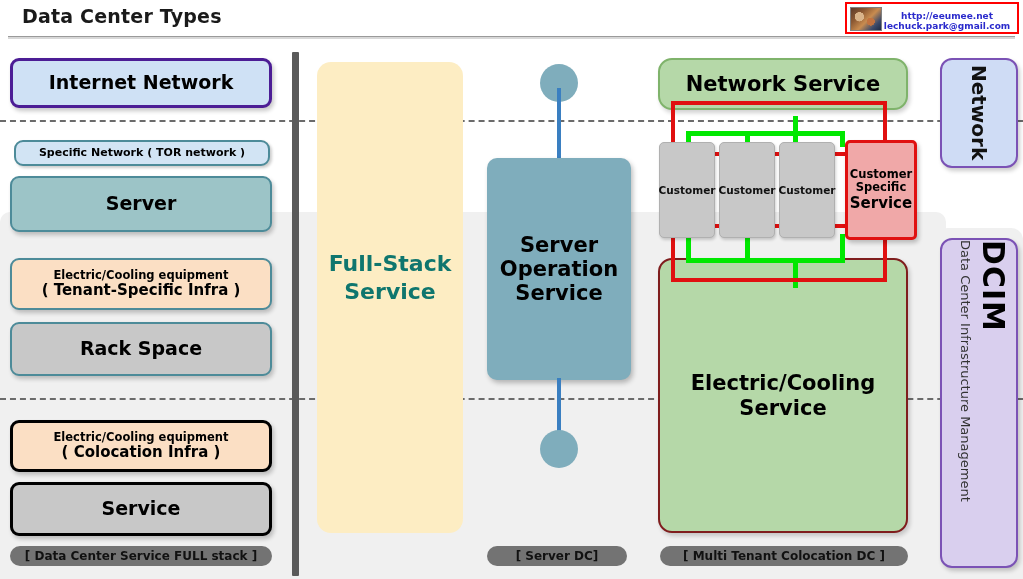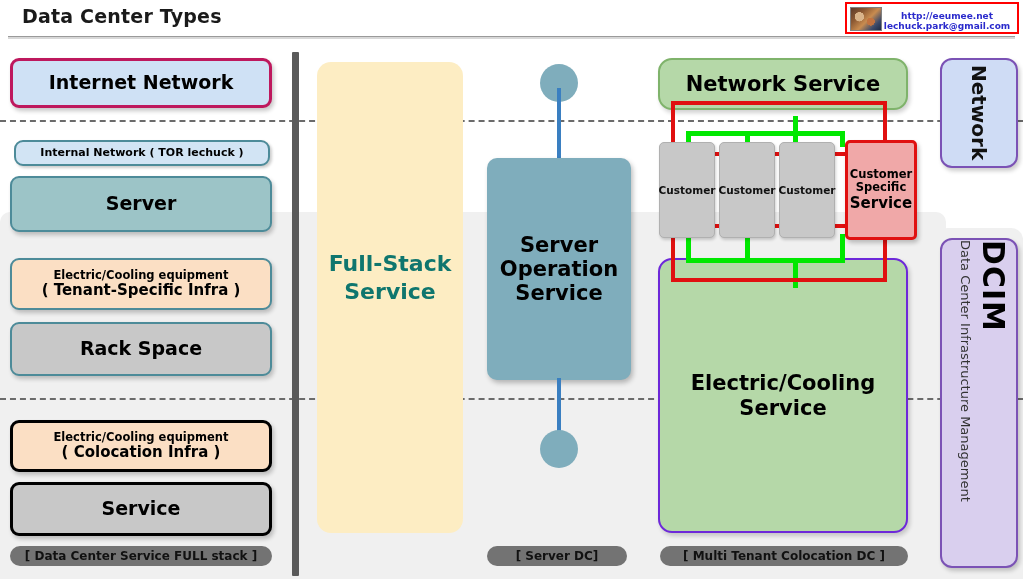--- a/index.html
+++ b/index.html
@@ -123,21 +123,21 @@
     text-align: center;
     border-radius: 9px;
     line-height: 1.15;
     color: #000000;
   }
 
   
   .b-internet {
     left: 10px; top: 58px; width: 262px; height: 50px;
     background: #cfe1f5;
-    border: 3px solid #be185d;
+    border: 3px solid #4c1d95;
     font-size: 19px; font-weight: 700;
     box-shadow: 2px 3px 4px rgba(0,0,0,0.22);
   }
   .b-intnet {
     left: 14px; top: 140px; width: 256px; height: 26px;
     background: #d2e4f4;
     border: 2px solid #4d8b99;
     font-size: 11px; font-weight: 700;
     box-shadow: 2px 2px 3px rgba(0,0,0,0.20);
   }
@@ -239,21 +239,21 @@
     left: 658px; top: 58px; width: 250px; height: 52px;
     background: #b5d8a8;
     border: 2px solid #7fb36b;
     border-radius: 14px;
     font-size: 21px; font-weight: 700;
     box-shadow: 2px 3px 4px rgba(0,0,0,0.18);
   }
   .b-ecsvc {
     left: 658px; top: 258px; width: 250px; height: 275px;
     background: #b5d8a8;
-    border: 2px solid #6d28d9;
+    border: 2px solid #7f1d1d;
     border-radius: 14px;
     font-size: 21px; font-weight: 700;
     flex-direction: column;
     box-shadow: 2px 3px 4px rgba(0,0,0,0.18);
   }
   .cust-box {
     position: absolute;
     top: 142px;
     width: 56px; height: 96px;
     background: #c8c8c8;
@@ -352,21 +352,21 @@
   <div class="dashline dash-1"></div>
   <div class="dashline dash-2"></div>
 
   <div class="col-divider"></div>
 
   <div class="box b-internet">
     <span>Internet Network</span>
   </div>
 
   <div class="box b-intnet">
-    <span>Internal Network ( TOR lechuck )</span>
+    <span>Specific Network ( TOR network )</span>
   </div>
 
   <div class="box b-server">
     <span>Server</span>
   </div>
 
   <div class="box b-ec-tenant">
     <span class="ec-line1">Electric/Cooling equipment</span>
     <span class="ec-line2">( Tenant-Specific Infra )</span>
   </div>

